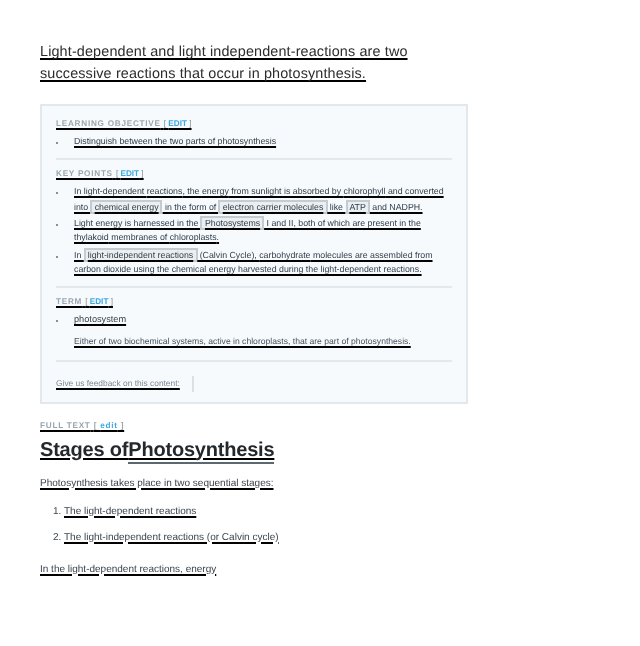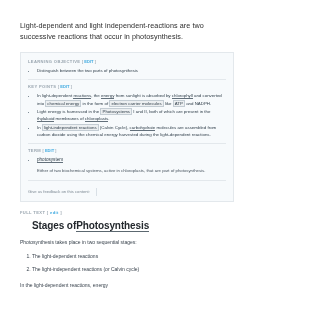--- a/index.html
+++ b/index.html
@@ -11,20 +11,21 @@
     background: #ffffff;
     font-family: "Liberation Sans", sans-serif;
     overflow: hidden;
   }
   .page {
     width: 250px;
     height: 323px;
     background: #ffffff;
     padding: 20px 16px 0 20px;
     position: relative;
+    text-decoration: underline;
   }
   .lede {
     font-size: 7.2px;
     line-height: 1.55;
     color: #2c2c2c;
     letter-spacing: 0.01em;
     margin: 0 0 10px 0;
     font-weight: 400;
   }
   .boxout {
@@ -94,21 +95,21 @@
     font-size: 4.1px;
     letter-spacing: 0.09em;
     color: #9aa6b0;
     font-weight: 700;
     margin: 6px 0 5px 0;
   }
   h2.hd {
     font-size: 10px;
     font-weight: 700;
     color: #23282d;
-    margin: 0 0 7px 12px;
+    margin: 0 0 7px 0;
     letter-spacing: -0.01em;
   }
   h2.hd .ul { border-bottom: 1px solid #5c6870; }
   .body-p {
     font-size: 5px;
     line-height: 1.6;
     color: #3a444e;
     margin: 0 0 6px 0;
   }
   ol.steps {

